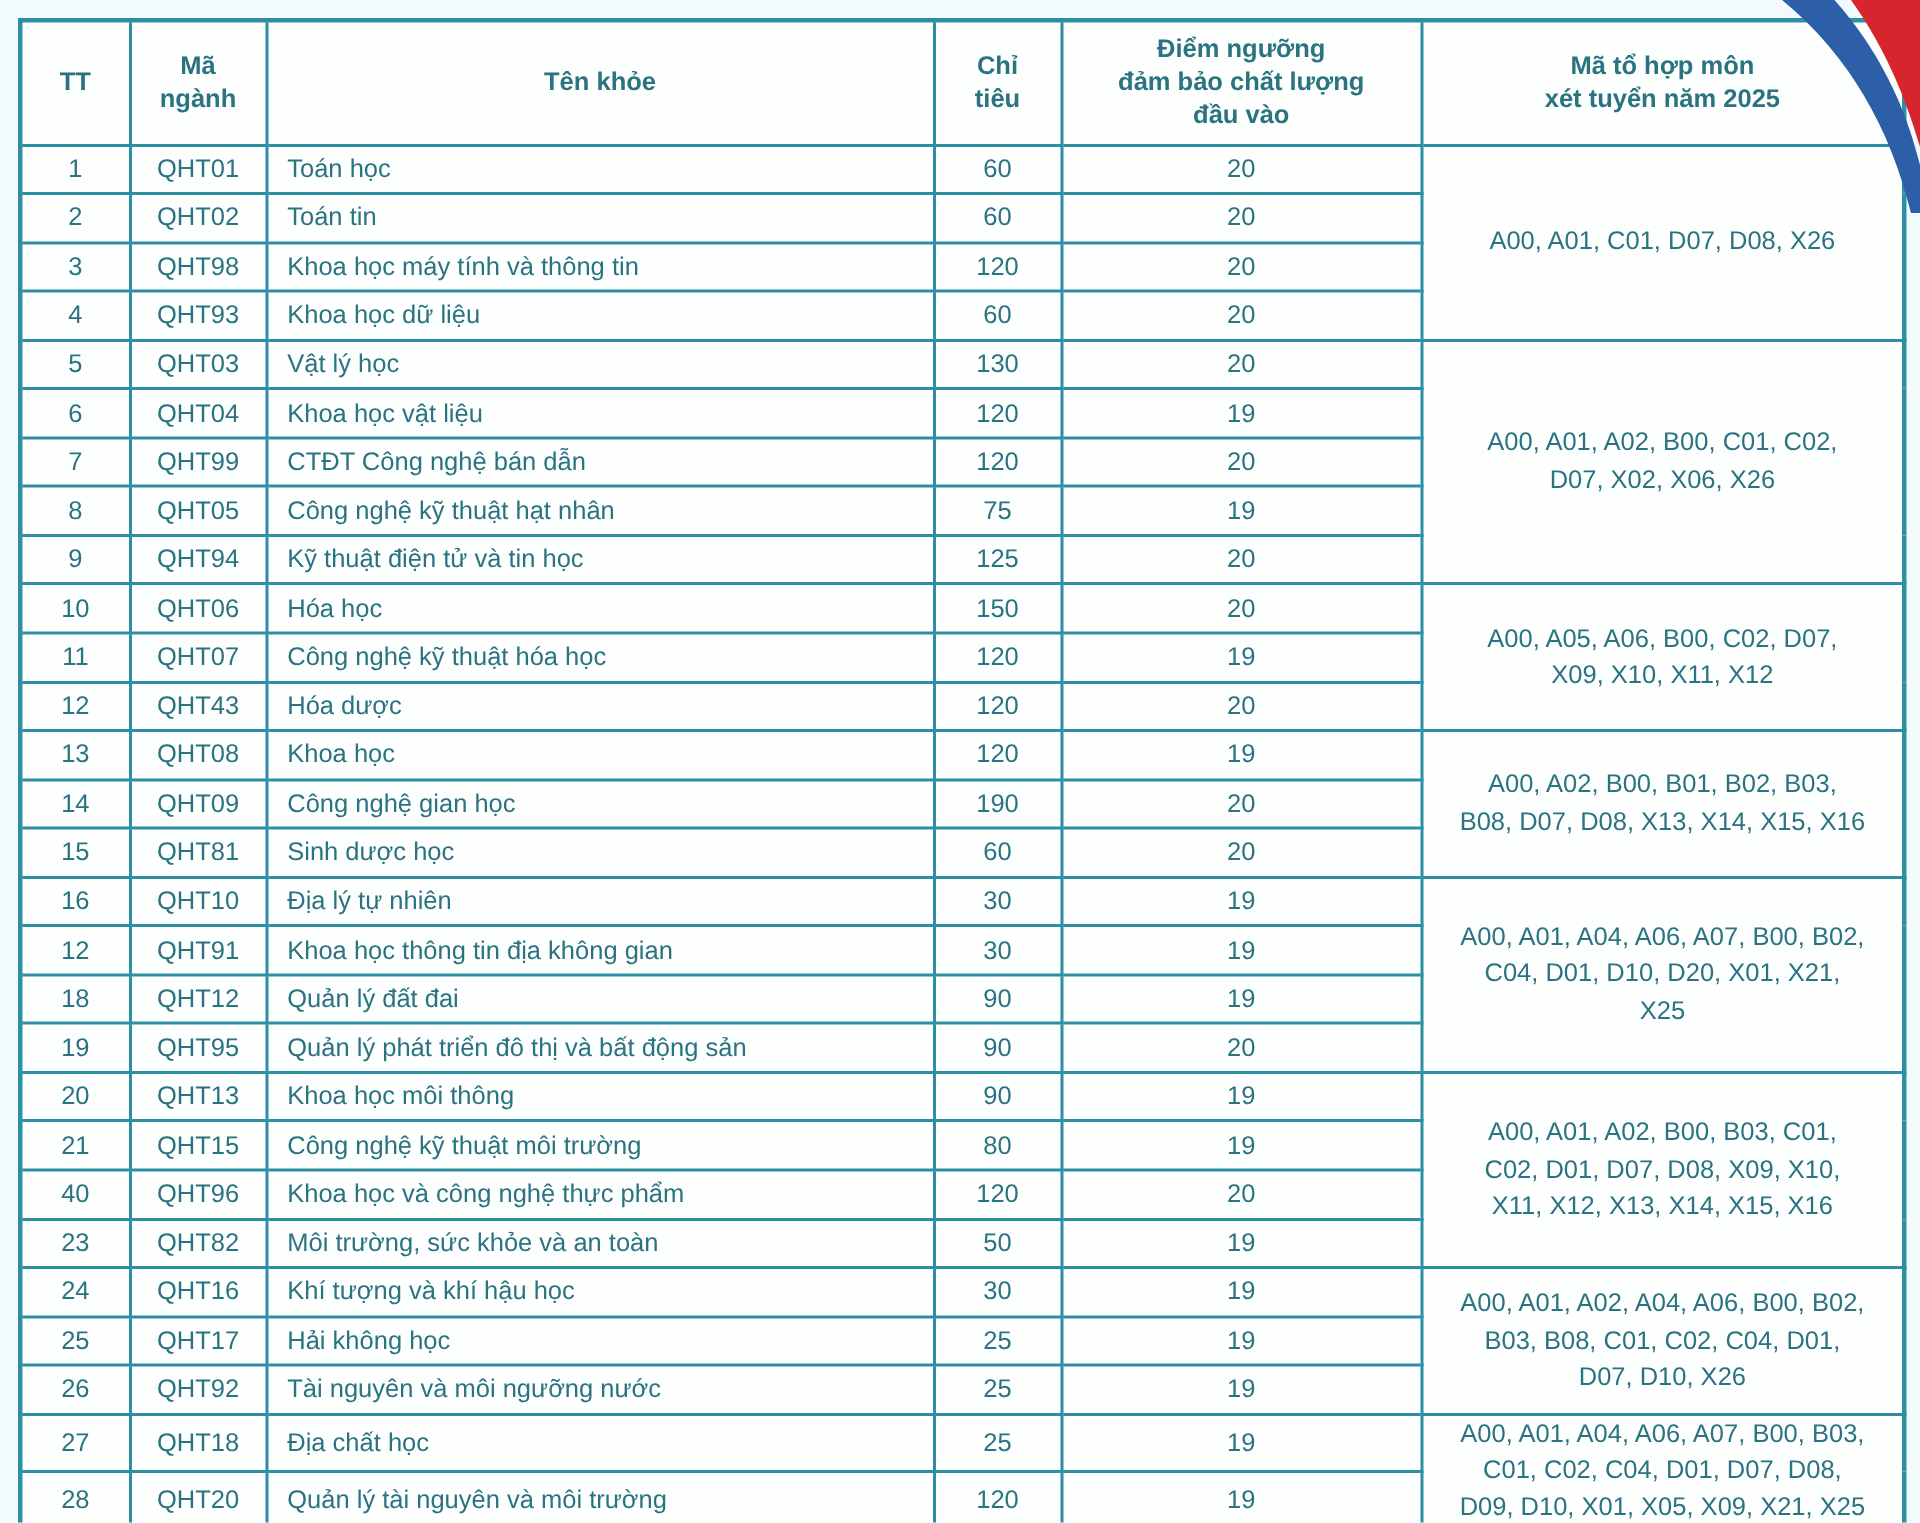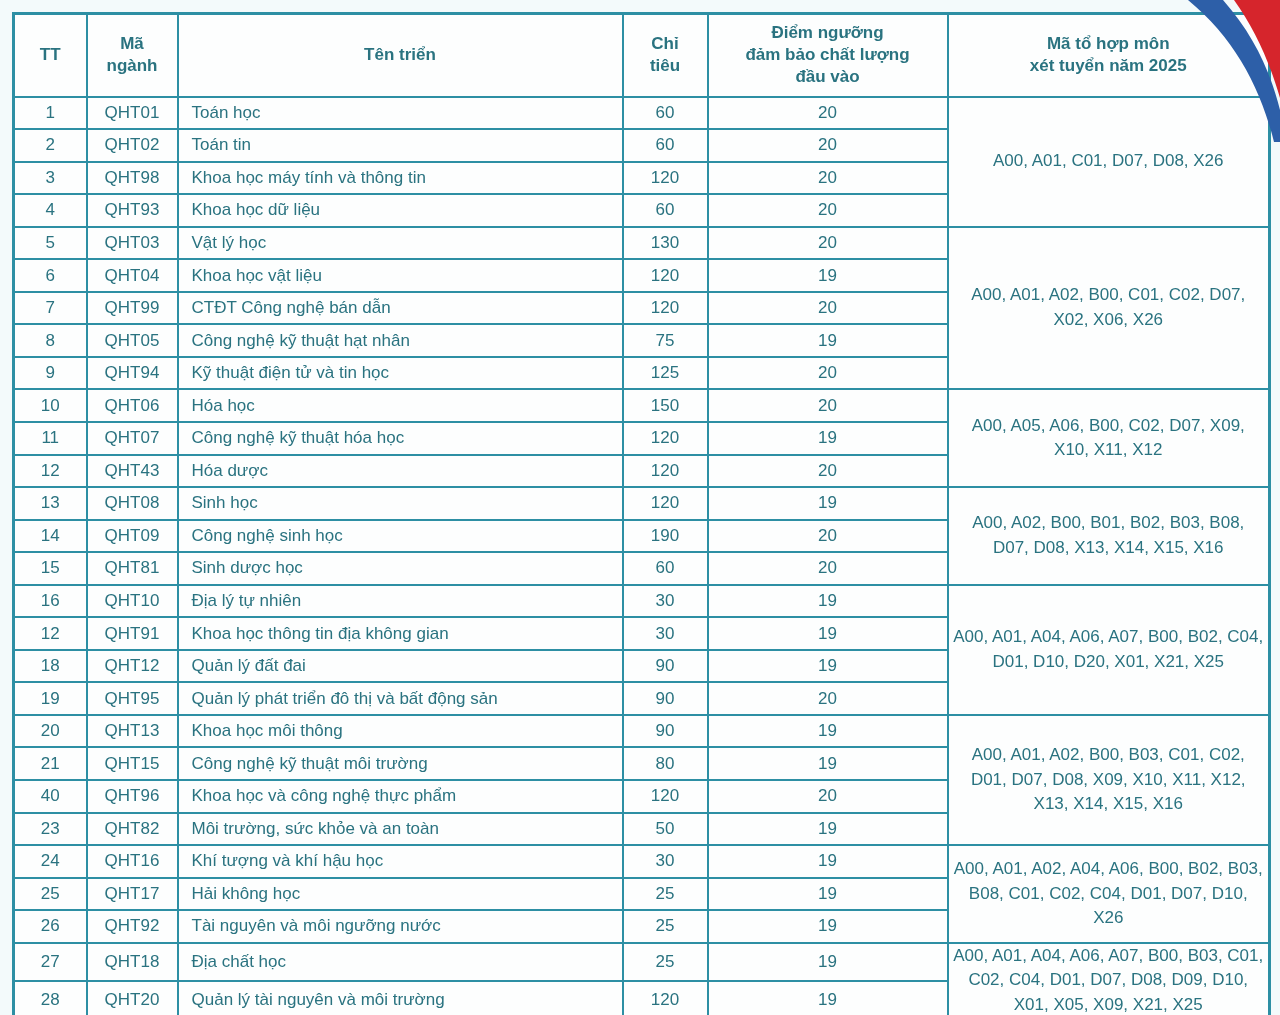--- a/index.html
+++ b/index.html
@@ -52,21 +52,21 @@
   td.col-tt, td.col-code, td.col-quota, td.col-score{
     text-align:center;
   }
   td.col-name{
     text-align:left;
     padding-left:13px;
     border-radius:14px;
   }
   td.col-combos{
     text-align:center;
-    padding:0 4px;
+    padding:0 24px;
     line-height:1.45;
     font-size:16.5px;
   }
   .ribbon{
     position:absolute;
     top:0;right:0;
     width:142px;height:142px;
     z-index:5;
     pointer-events:none;
   }
@@ -83,21 +83,21 @@
       <col style="width:445px">
       <col style="width:85px">
       <col style="width:240px">
       <col style="width:322px">
     </colgroup>
     <thead>
       <tr>
         <th>TT</th>
         <th>Mã
 ngành</th>
-        <th>Tên triển</th>
+        <th>Tên khỏe</th>
         <th>Chỉ
 tiêu</th>
         <th>Điểm ngưỡng
 đảm bảo chất lượng
 đầu vào</th>
         <th>Mã tổ hợp môn
 xét tuyển năm 2025</th>
       </tr>
     </thead>
     <tbody>
@@ -184,29 +184,29 @@
         <tr>
           <td class="col-tt">12</td>
           <td class="col-code">QHT43</td>
           <td class="col-name">Hóa dược</td>
           <td class="col-quota">120</td>
           <td class="col-score">20</td>
         </tr>
         <tr>
           <td class="col-tt">13</td>
           <td class="col-code">QHT08</td>
-          <td class="col-name">Sinh học</td>
+          <td class="col-name">Khoa học</td>
           <td class="col-quota">120</td>
           <td class="col-score">19</td>
           <td class="col-combos" rowspan="3">A00, A02, B00, B01, B02, B03, B08, D07, D08, X13, X14, X15, X16</td>
         </tr>
         <tr>
           <td class="col-tt">14</td>
           <td class="col-code">QHT09</td>
-          <td class="col-name">Công nghệ sinh học</td>
+          <td class="col-name">Công nghệ gian học</td>
           <td class="col-quota">190</td>
           <td class="col-score">20</td>
         </tr>
         <tr>
           <td class="col-tt">15</td>
           <td class="col-code">QHT81</td>
           <td class="col-name">Sinh dược học</td>
           <td class="col-quota">60</td>
           <td class="col-score">20</td>
         </tr>

